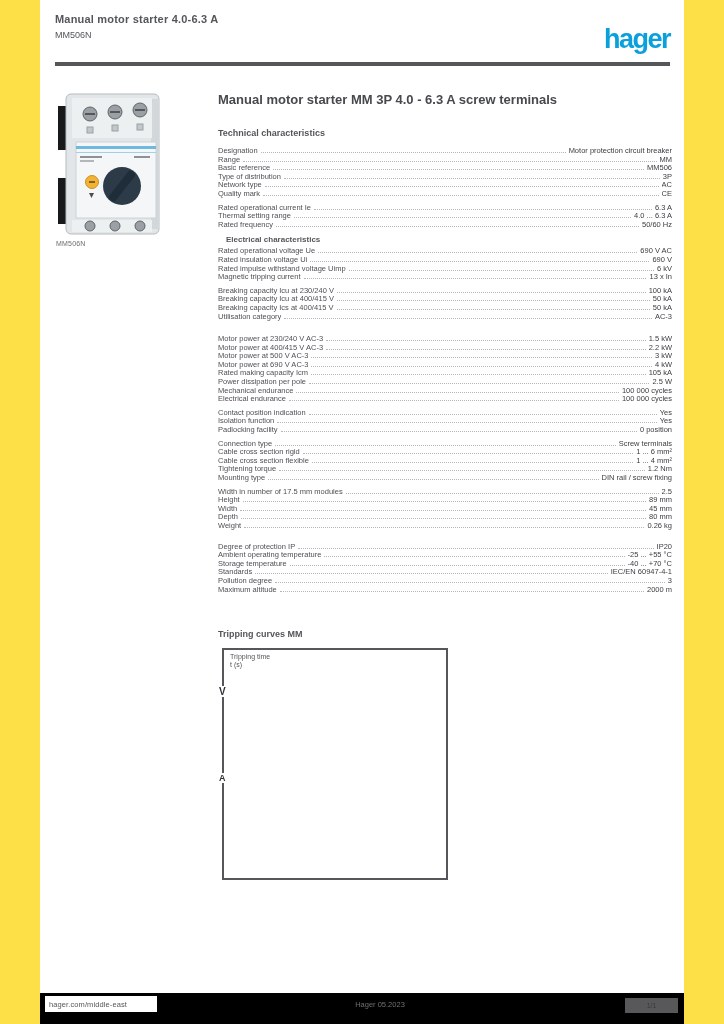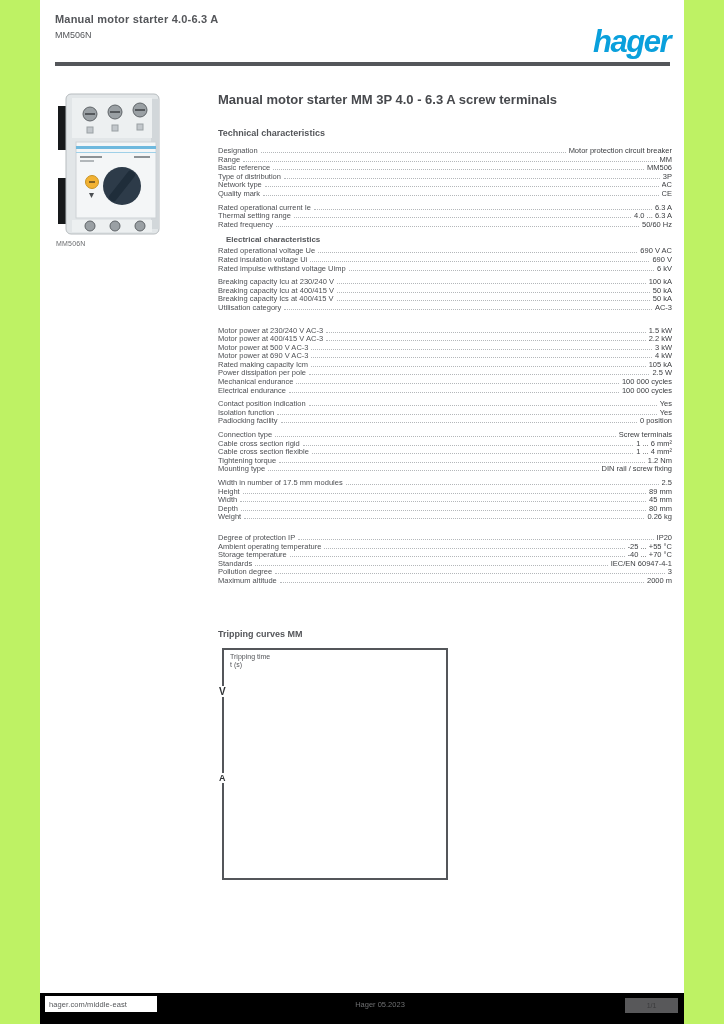--- a/index.html
+++ b/index.html
@@ -1,23 +1,23 @@
 <!DOCTYPE html>
 <html><head>
 <meta charset="utf-8">
 <style>
   html,body{margin:0;padding:0;background:#000;}
   body{font-family:"Liberation Sans", sans-serif; -webkit-font-smoothing:antialiased;}
-  #canvas{position:relative;width:724px;height:1024px;background:#bef264;overflow:hidden;margin:0 auto;}
+  #canvas{position:relative;width:724px;height:1024px;background:#fde047;overflow:hidden;margin:0 auto;}
   #page{position:absolute;left:40px;top:0;width:644px;height:1024px;background:#ffffff;}
 
   
   .hdr-line1{position:absolute;left:15px;top:13px;font-size:11px;font-weight:bold;color:#54565a;letter-spacing:.2px;}
   .hdr-line2{position:absolute;left:15px;top:30px;font-size:9px;color:#54565a;}
-  .logo{position:absolute;left:548px;top:24px;width:82px;font-size:31px;font-weight:800;color:#0aa0dc;letter-spacing:-1.5px;text-align:right;font-style:italic;}
+  .logo{position:absolute;left:548px;top:24px;width:82px;font-size:27px;font-weight:800;color:#0aa0dc;letter-spacing:-1.5px;text-align:right;}
   .hdr-rule{position:absolute;left:15px;top:62px;width:615px;height:4px;background:#54565a;}
 
   
   .prod{position:absolute;left:16px;top:90px;width:108px;height:148px;}
   .prod-caption{position:absolute;left:16px;top:240px;font-size:7px;color:#6a6c6f;letter-spacing:.2px;}
 
   
   .title{position:absolute;left:178px;top:92px;width:460px;font-size:13px;font-weight:600;color:#47494d;}
   .sec-head{position:absolute;left:178px;top:128px;font-size:9px;font-weight:bold;color:#54565a;}
 
@@ -155,20 +155,25 @@
           <div class="spec-row">
             <span class="spec-label">Rated insulation voltage Ui</span>
             <span class="spec-leader"></span>
             <span class="spec-value">690 V</span>
           </div>
           <div class="spec-row">
             <span class="spec-label">Rated impulse withstand voltage Uimp</span>
             <span class="spec-leader"></span>
             <span class="spec-value">6 kV</span>
           </div>
+          <div class="spec-row">
+            <span class="spec-label">Magnetic tripping current</span>
+            <span class="spec-leader"></span>
+            <span class="spec-value">13 x In</span>
+          </div>
         </div>
         <div class="spec-group">
           <div class="spec-row">
             <span class="spec-label">Breaking capacity Icu at 230/240 V</span>
             <span class="spec-leader"></span>
             <span class="spec-value">100 kA</span>
           </div>
           <div class="spec-row">
             <span class="spec-label">Breaking capacity Icu at 400/415 V</span>
             <span class="spec-leader"></span>

